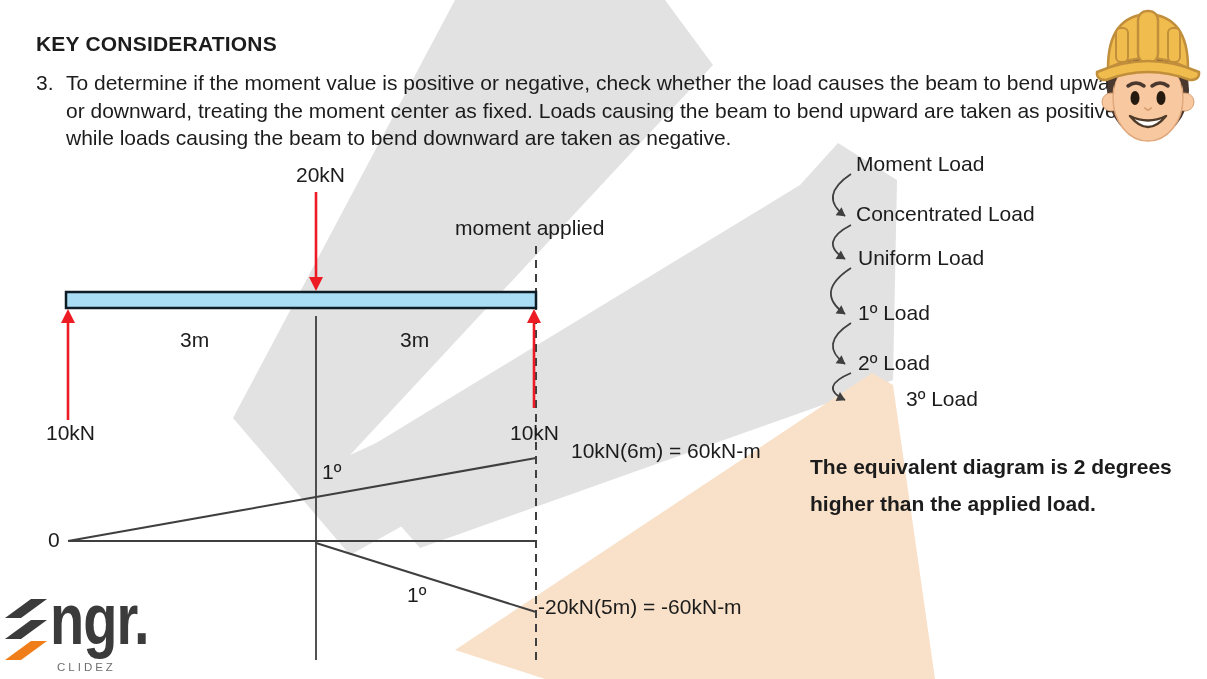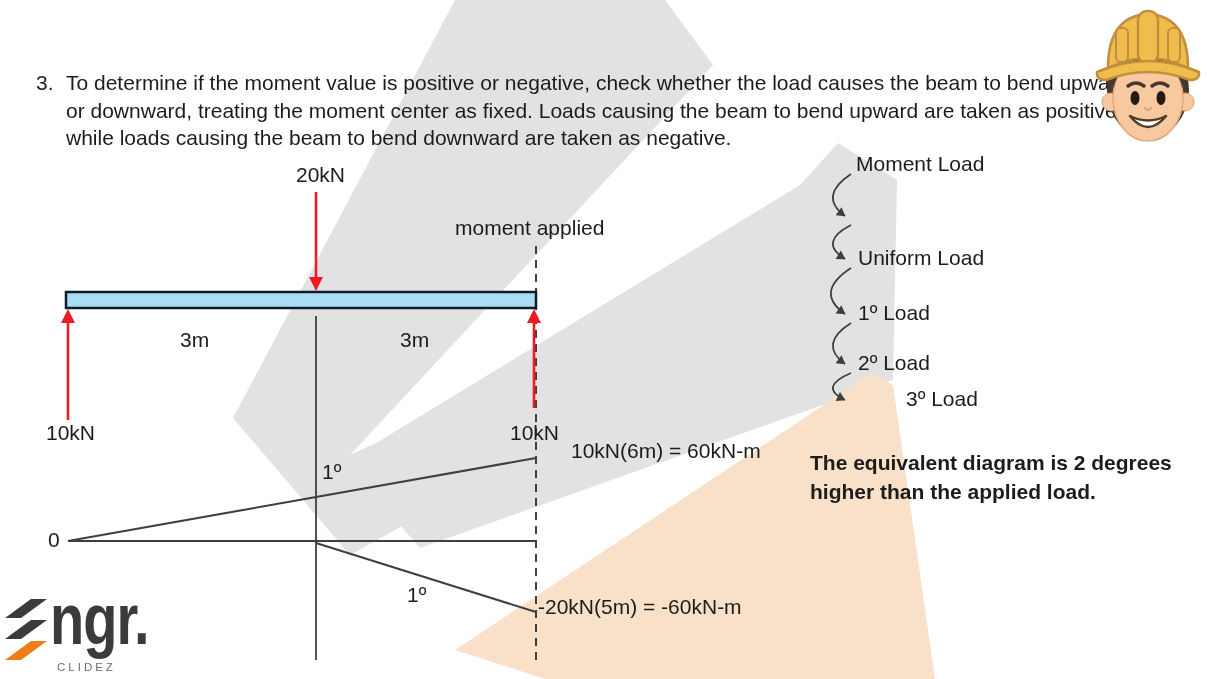--- a/index.html
+++ b/index.html
@@ -6,21 +6,21 @@
   .stage{
     position:relative;width:1207px;height:679px;background:#fff;overflow:hidden;
     font-family:"Liberation Sans",sans-serif;color:var(--ink,#1c1c1c);
   }
   .abs{position:absolute;}
   svg{display:block;}
   .layer{position:absolute;left:0;top:0;}
   .lbl{font-size:21px;line-height:1.15;white-space:nowrap;color:var(--ink);}
   .title{font-size:21px;font-weight:bold;letter-spacing:.2px;}
   .para{font-size:21px;line-height:27.5px;}
-  .note{font-size:21px;font-weight:bold;line-height:29px;}
+  .note{font-size:21px;font-weight:bold;line-height:37px;}
   .hier{font-size:21px;white-space:nowrap;}
   .wm-gray{fill:var(--watermark_gray);}
   .wm-peach{fill:var(--watermark_peach);}
   .ink-line{stroke:var(--line_dark);stroke-width:2;fill:none;}
   .ink-thin{stroke:var(--line_dark);stroke-width:1.8;fill:none;}
   .red-line{stroke:var(--red);stroke-width:2.6;fill:none;}
   .red-fill{fill:var(--red);}
   .beam{fill:var(--beam_fill);stroke:var(--beam_border);stroke-width:2.5;}
   .dashed{stroke:var(--line_dark);stroke-width:2;stroke-dasharray:8 6;fill:none;}
   .logo-word{
@@ -66,38 +66,40 @@
     <line class="ink-line" x1="68" y1="541" x2="536" y2="541"></line>
     <line class="ink-line" x1="316" y1="543" x2="536" y2="612"></line>
 
     <path class="ink-thin" marker-end="url(#mArrow)" d="M851,174 Q818,196 845,216"></path>
     <path class="ink-thin" marker-end="url(#mArrow)" d="M851,225 Q818,242 845,259"></path>
     <path class="ink-thin" marker-end="url(#mArrow)" d="M851,268 Q814,292 845,314"></path>
     <path class="ink-thin" marker-end="url(#mArrow)" d="M851,323 Q818,344 845,364"></path>
     <path class="ink-thin" marker-end="url(#mArrow)" d="M851,373 Q818,387 845,400"></path>
   </svg>
 
+  <div class="abs title" style="left:36px;top:32px;">KEY CONSIDERATIONS</div>
 
   <div class="abs para" style="left:36px;top:69px;">3.</div>
   <div class="abs para" style="left:66px;top:69px;width:1075px;">To determine if the moment value is positive or negative, check whether the load causes the beam to bend upward or downward, treating the moment center as fixed. Loads causing the beam to bend upward are taken as positive, while loads causing the beam to bend downward are taken as negative.</div>
 
   <div class="abs lbl" style="left:296px;top:163px;">20kN</div>
   <div class="abs lbl" style="left:455px;top:216px;">moment applied</div>
   <div class="abs lbl" style="left:180px;top:328px;">3m</div>
   <div class="abs lbl" style="left:400px;top:328px;">3m</div>
   <div class="abs lbl" style="left:46px;top:421px;">10kN</div>
   <div class="abs lbl" style="left:510px;top:421px;">10kN</div>
 
   <div class="abs lbl" style="left:540px;top:439px;margin-left:31px;">10kN(6m) = 60kN-m</div>
   <div class="abs lbl" style="left:322px;top:460px;">1º</div>
   <div class="abs lbl" style="left:48px;top:528px;">0</div>
   <div class="abs lbl" style="left:407px;top:583px;">1º</div>
   <div class="abs lbl" style="left:538px;top:595px;">-20kN(5m) = -60kN-m</div>
 
   <div class="abs hier" style="left:856px;top:152px;">Moment Load</div>
+  <div class="abs hier" style="left:856px;top:202px;">Concentrated Load</div>
   <div class="abs hier" style="left:858px;top:246px;text-align:right;">Uniform Load</div>
   <div class="abs hier" style="left:858px;top:301px;">1º Load</div>
   <div class="abs hier" style="left:858px;top:351px;">2º Load</div>
   <div class="abs hier" style="left:906px;top:387px;">3º Load</div>
 
   <div class="abs note" style="left:810px;top:448px;width:385px;">The equivalent diagram is 2 degrees higher than the applied load.</div>
 
   <svg class="abs" style="left:1092px;top:2px;" width="112" height="152" viewBox="0 0 112 152">
     <ellipse cx="56" cy="88" rx="41" ry="48" fill="var(--avatar_hair)"></ellipse>
     <circle cx="19" cy="100" r="9" fill="var(--avatar_skin)" stroke="#d99f72"></circle>

